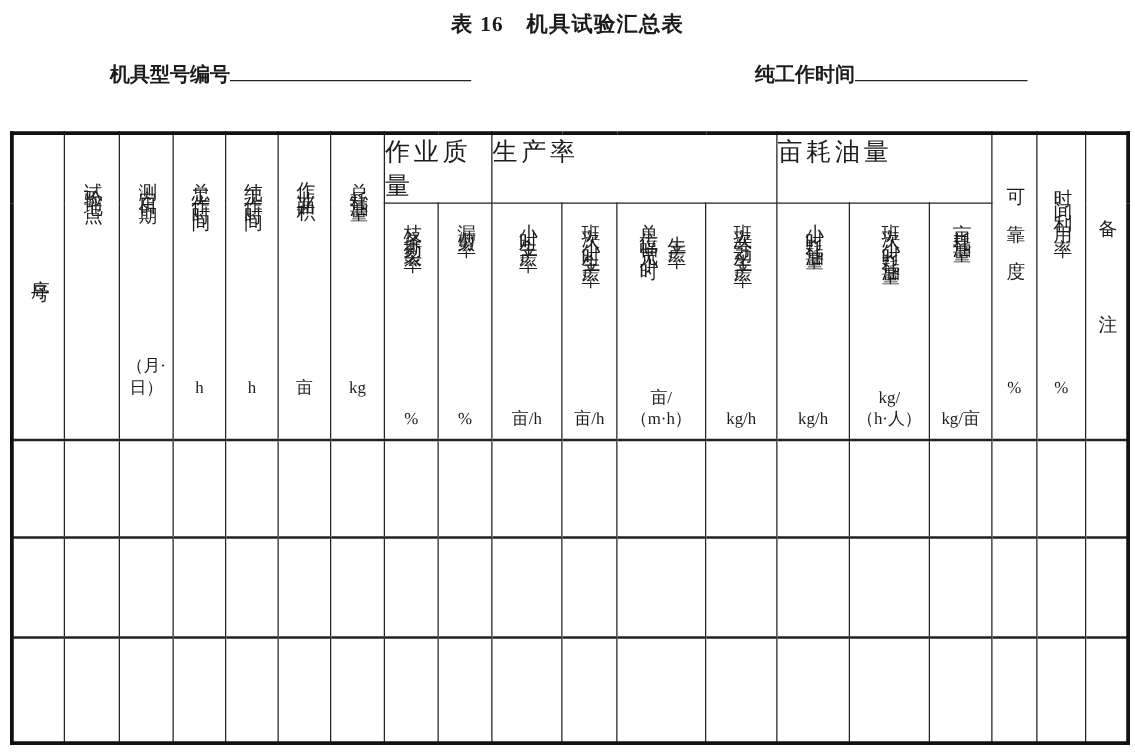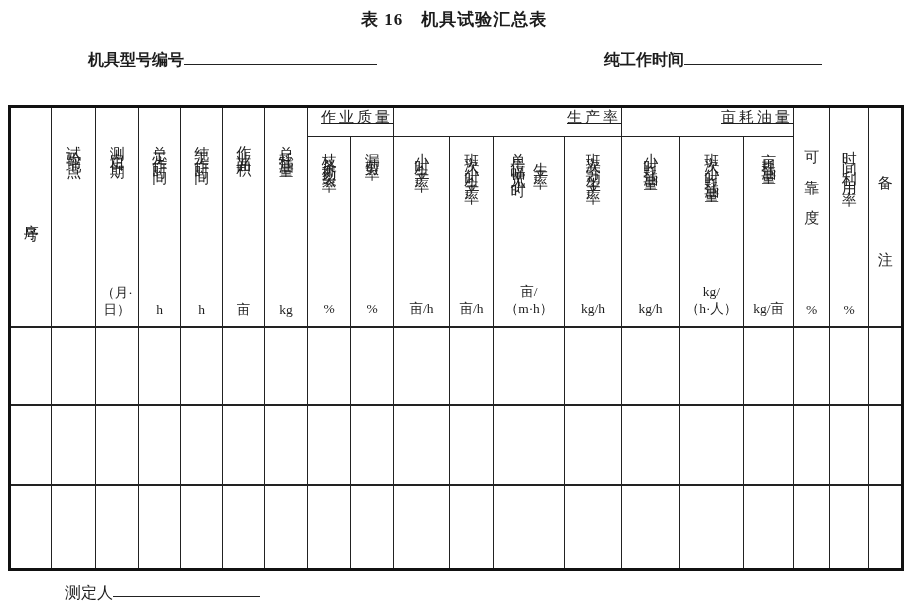--- a/index.html
+++ b/index.html
@@ -32,22 +32,22 @@
     width:893px;margin:4px 0 0 8px;
     border:3px solid #111;
   }
   .summary th,.summary td{
     border:1px solid #222;padding:0;font-weight:normal;vertical-align:top;
   }
   tr.group-row{height:30px;}
   tr.label-row{height:188px;}
   tr.body-row td{border-top:2px solid #222;}
   .group-cell{
-    text-align:right;vertical-align:middle;
-    font-size:15px;letter-spacing:3px;text-decoration:underline;
+    text-align:left;vertical-align:middle;
+    font-size:20px;letter-spacing:3px;
   }
   .vcell{
     display:flex;flex-direction:column;align-items:center;
     justify-content:space-between;box-sizing:border-box;
     padding:4px 0 7px;
   }
   .h218{height:218px;}
   .h188{height:188px;}
   .vc-center{justify-content:center;}
   .vc-start{justify-content:flex-start;}

